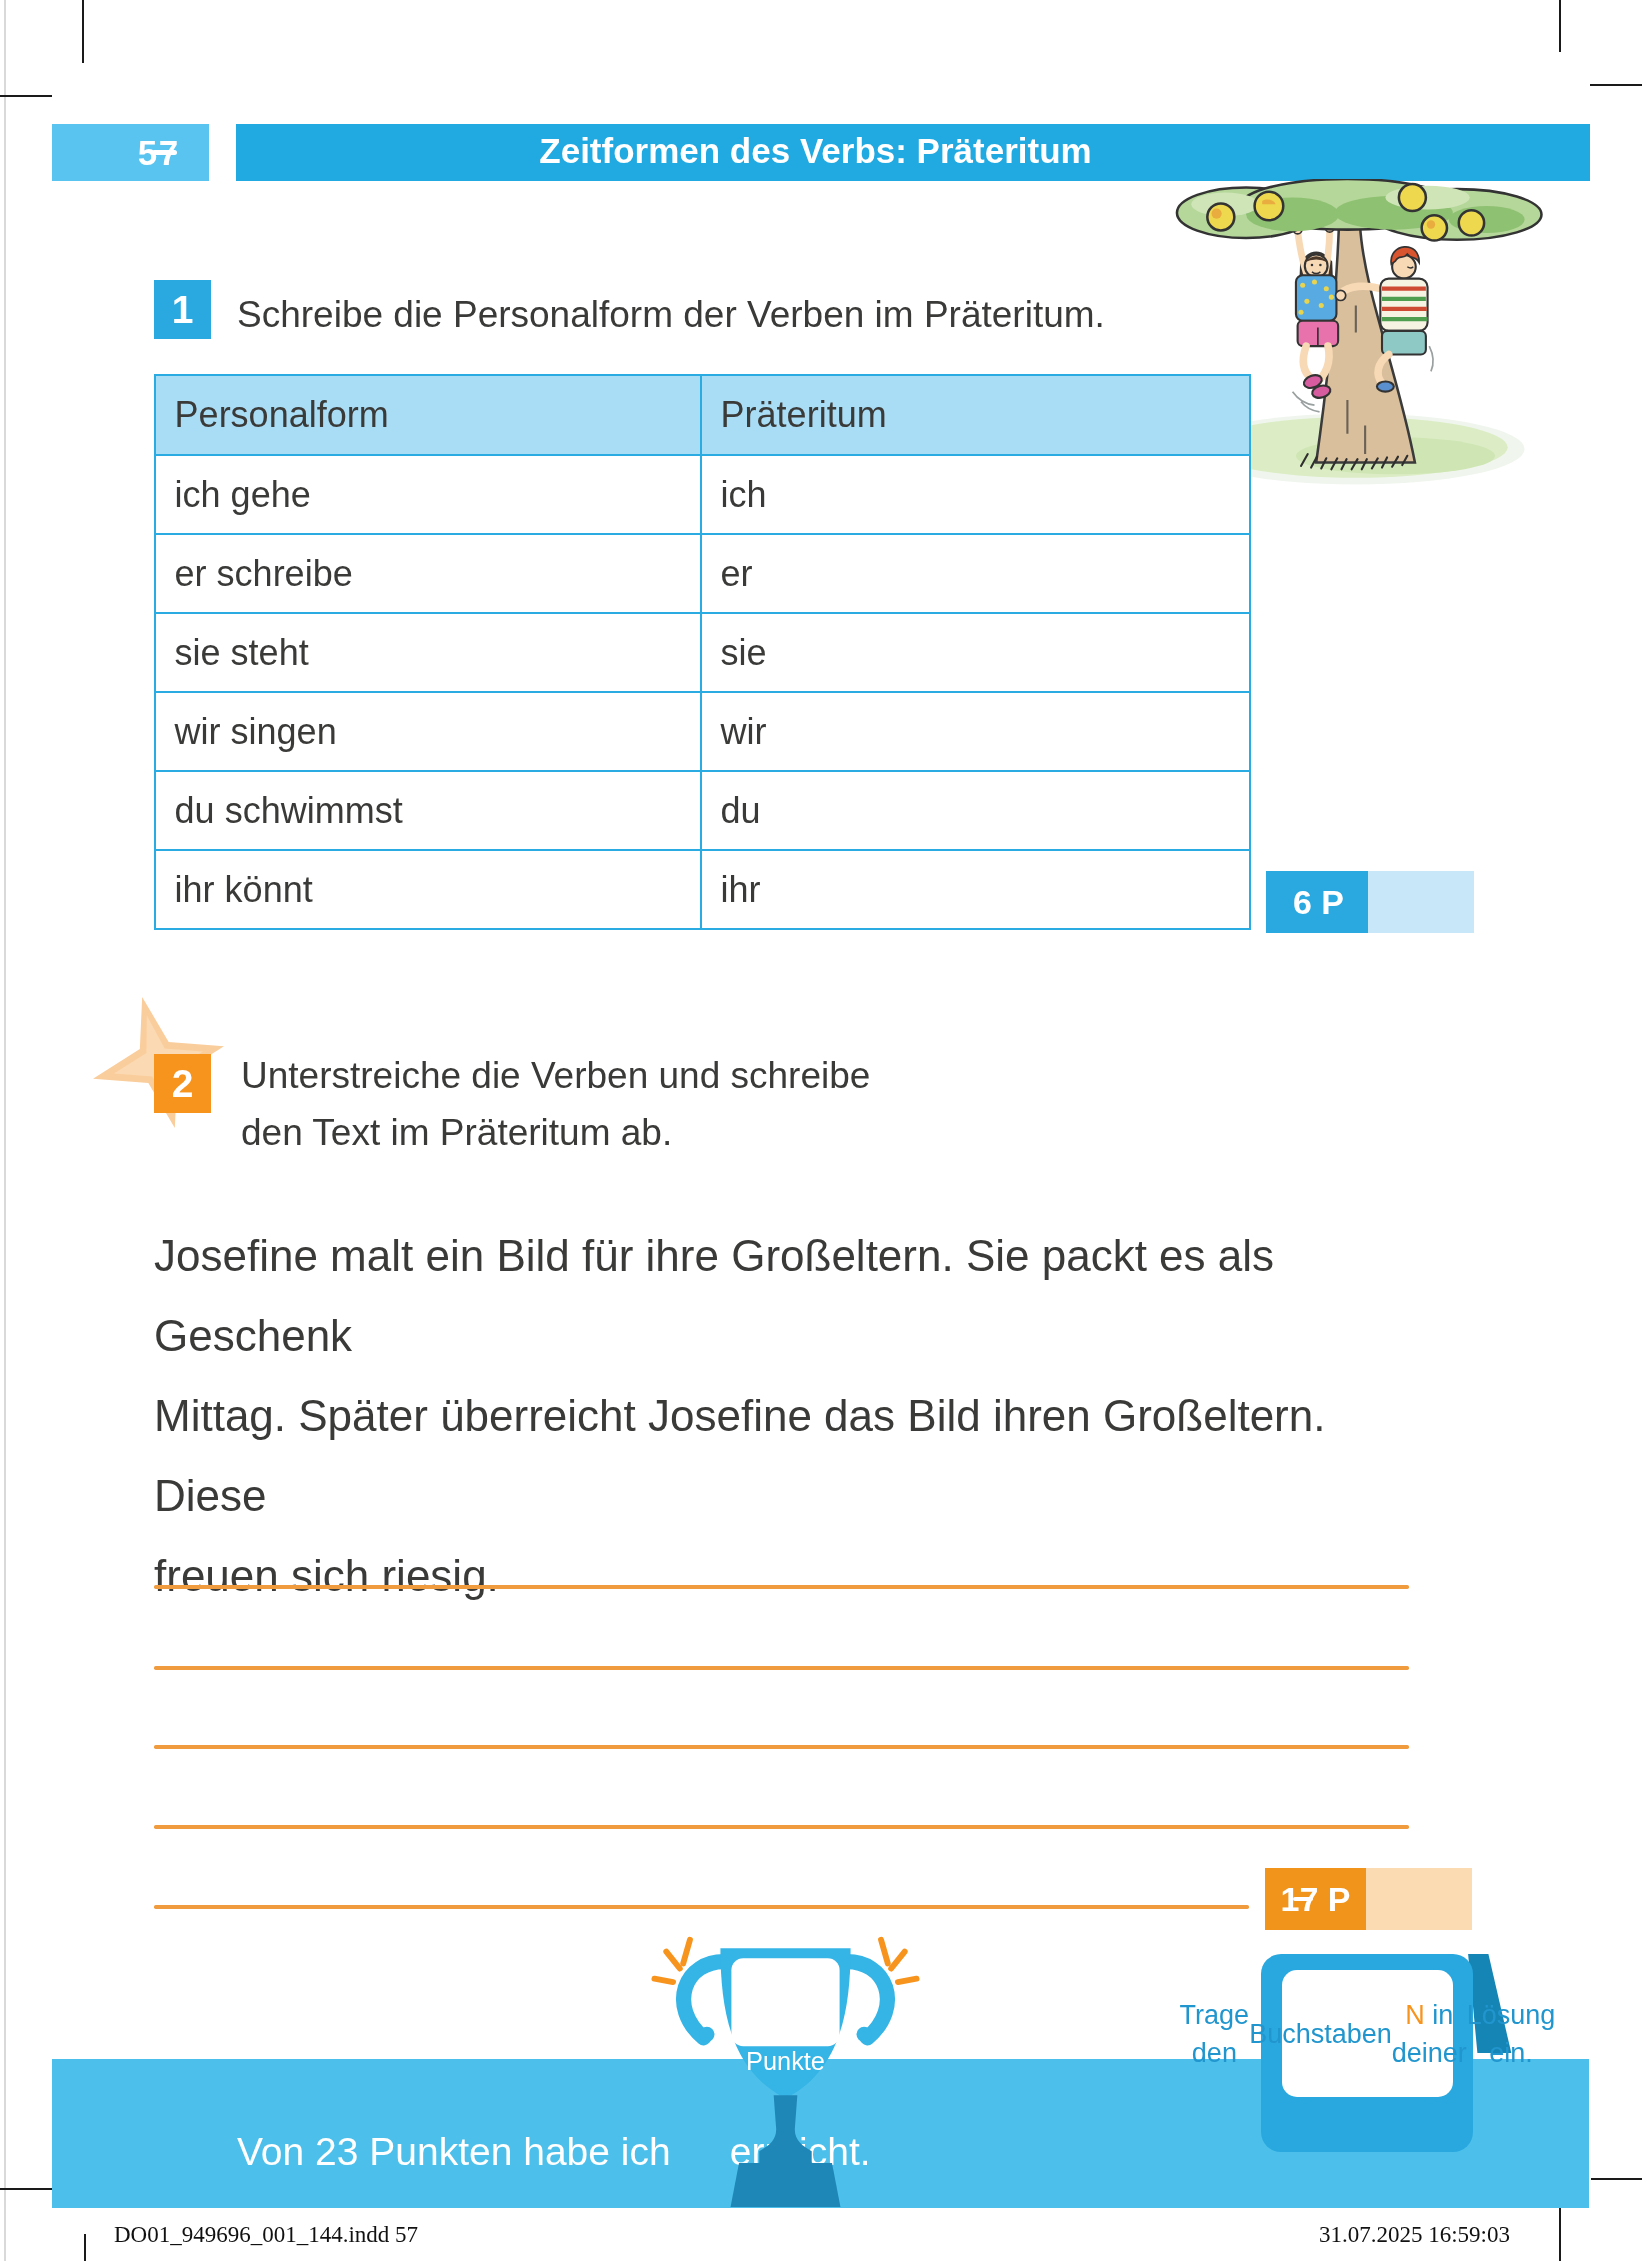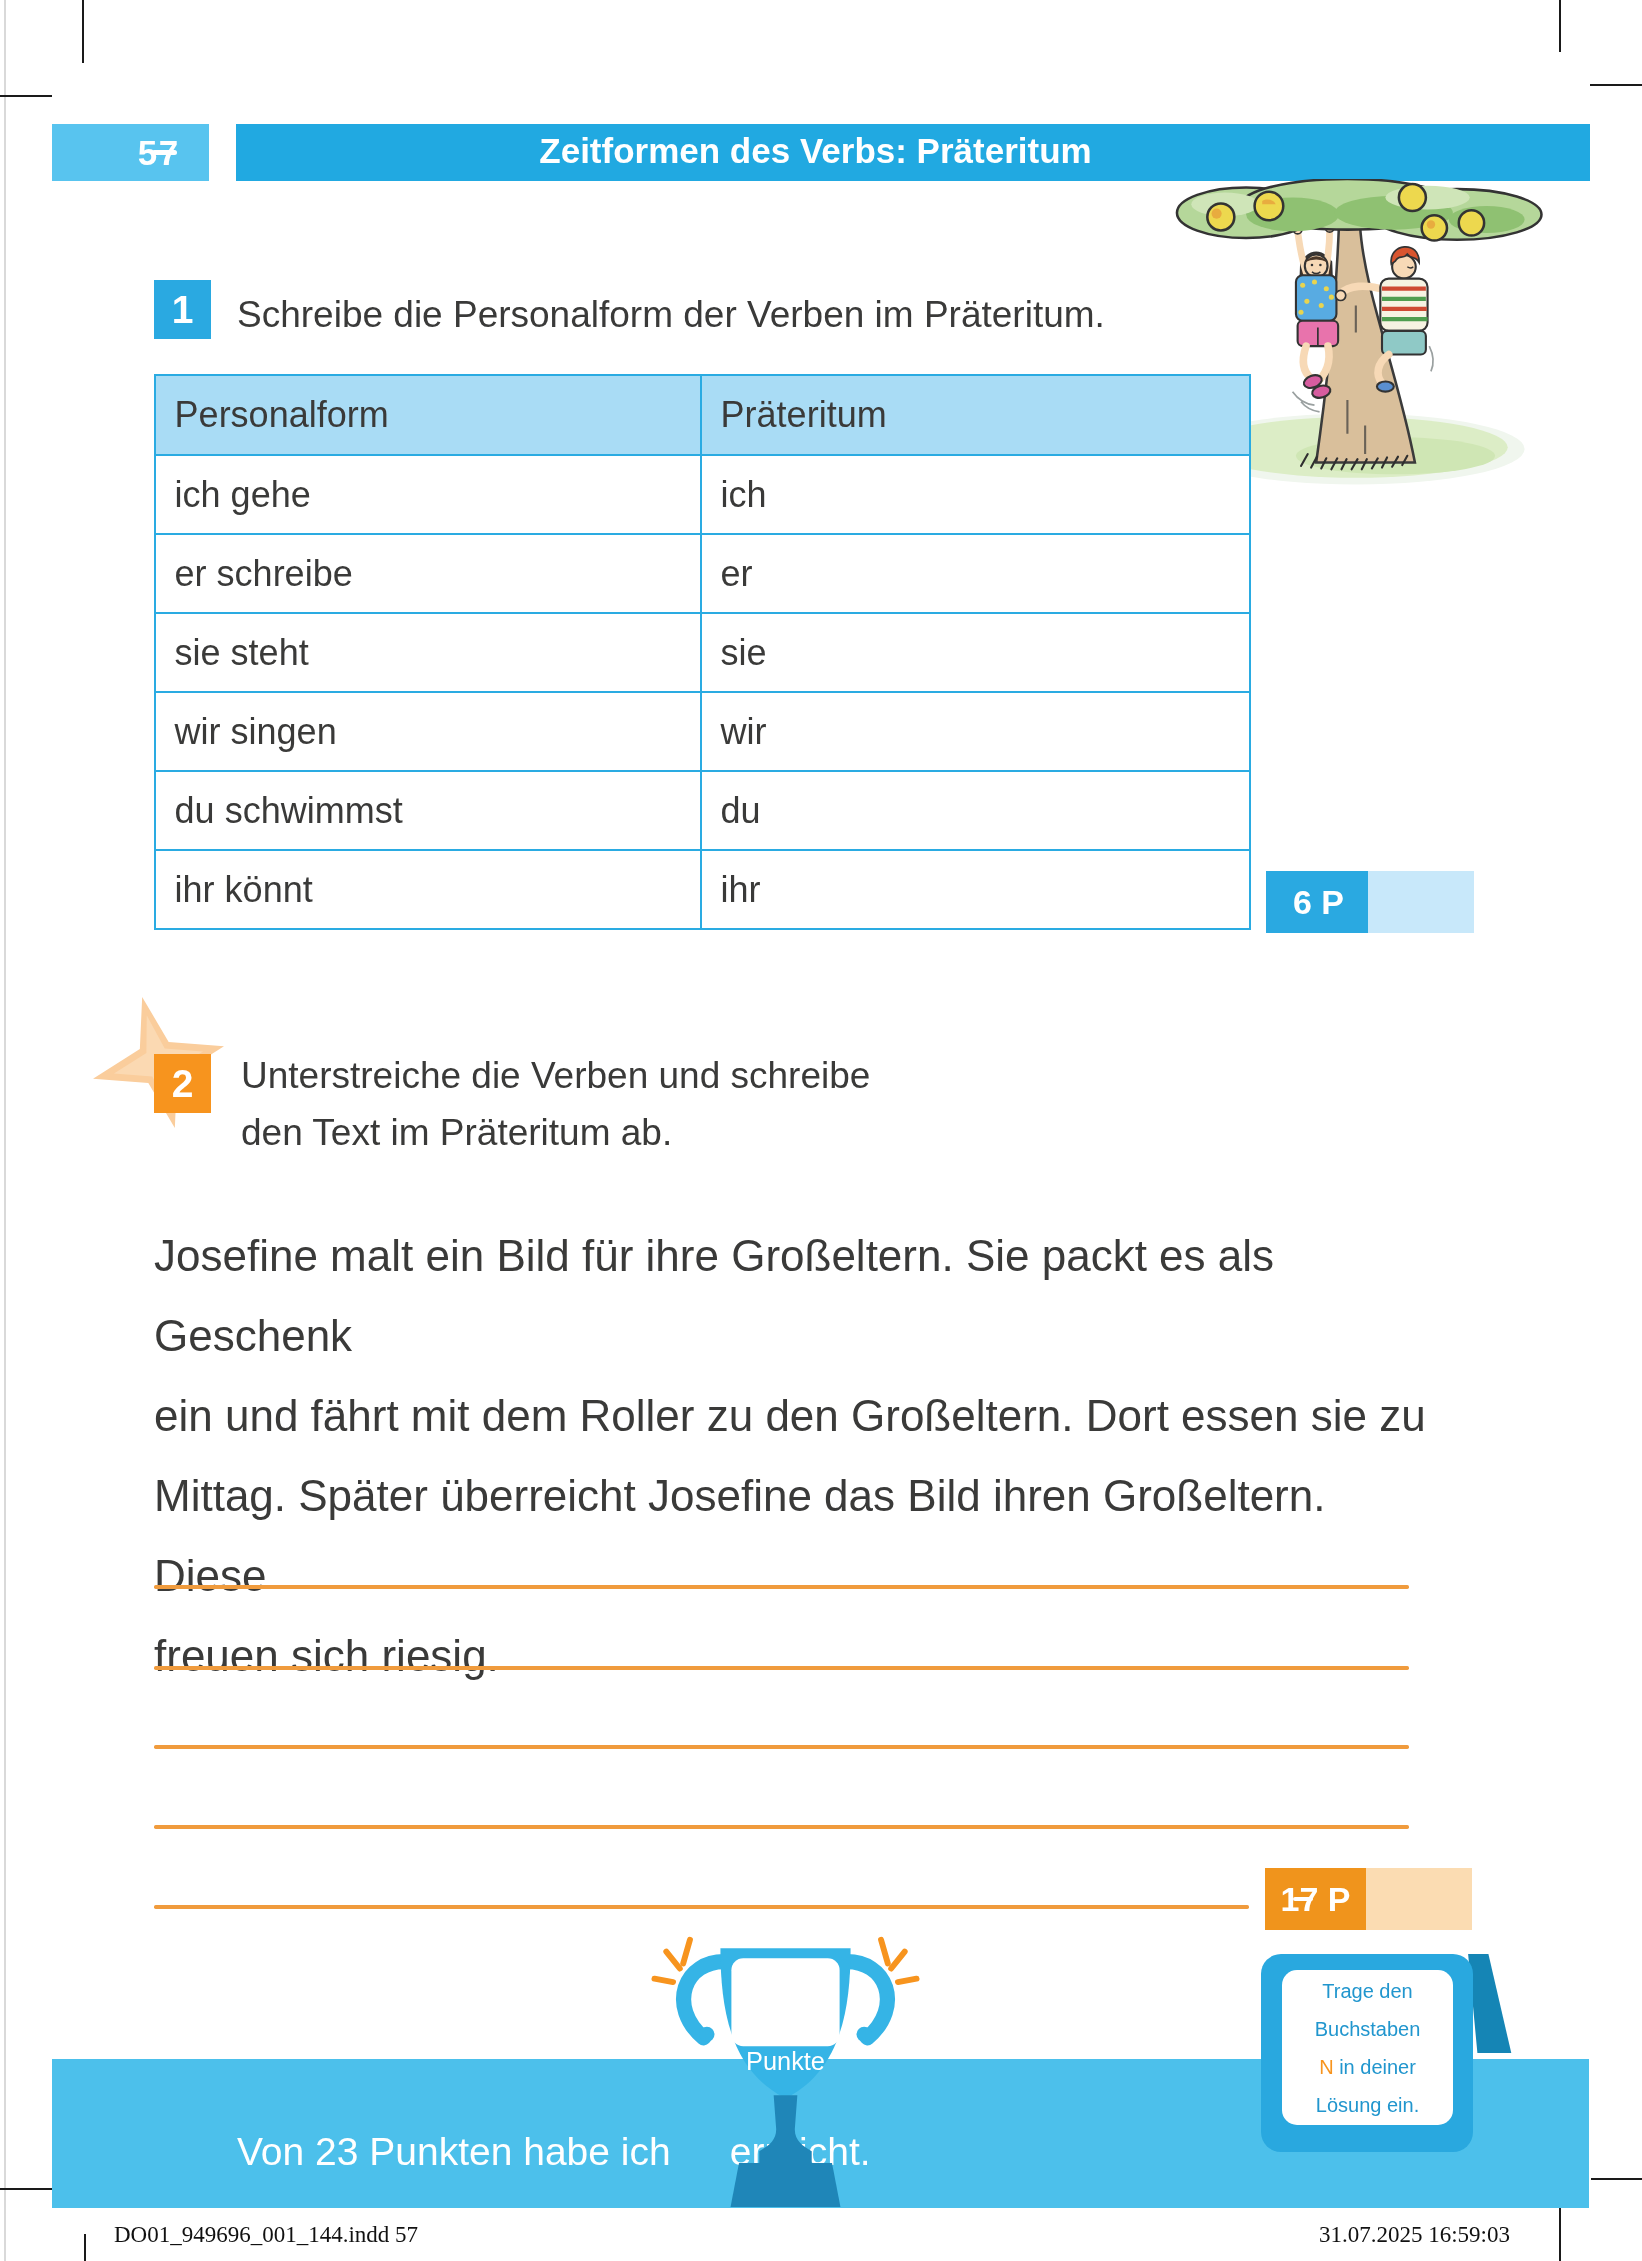--- a/index.html
+++ b/index.html
@@ -43,23 +43,23 @@
   .para{left:154px;top:1216px;width:1284px;line-height:80px;font-size:44px;}
   .wline{height:4.2px;background:#f09b3d;border-radius:1.7px;}
   
   .band{left:52px;top:2059px;width:1537px;height:149px;background:#4cc0eb;}
   .band-sentence{left:237px;top:2130px;color:#ffffff;font-size:39px;white-space:nowrap;}
   .band-sentence b{font-weight:normal;}
   .score-gap{display:inline-block;width:59px;}
   
   .note-flap{left:1468px;top:1954px;}
   .note-outer{left:1261px;top:1954px;width:212px;height:198px;background:#29a8df;border-radius:20px;}
-  .note-inner{left:1282px;top:1970px;width:171px;height:155px;background:#ffffff;border-radius:15px;
-    display:flex;flex-direction:column;align-items:center;justify-content:center;
-    font-size:20px;line-height:38px;color:#2196ce;text-align:center;}
+  .note-inner{left:1282px;top:1970px;width:171px;height:127px;background:#ffffff;border-radius:15px;
+    display:flex;flex-direction:row;align-items:center;justify-content:center;
+    font-size:27px;line-height:38px;color:#2196ce;text-align:center;}
   .note-inner .letter{color:#f7941e;}
   
   .slug{font-family:"Liberation Serif", serif;font-size:23px;color:#111111;}
 </style>
 </head>
 <body>
 
 <div id="page">
 
   <div class="abs scan-edge"></div>
@@ -218,21 +218,20 @@
   <div class="abs numbox orange" style="left:154px;top:1054px;">
     <span>2</span>
   </div>
   <div class="abs instr" style="left:241px;top:1047px;line-height:57px;">
     <div>Unterstreiche die Verben und schreibe</div>
     <div>den Text im Präteritum ab.</div>
   </div>
 
   <div class="abs para">
       <div>Josefine malt ein Bild für ihre Großeltern. Sie packt es als Geschenk</div>
-      <div>ein und fährt mit dem Roller zu den Großeltern. Dort essen sie zu</div>
       <div>Mittag. Später überreicht Josefine das Bild ihren Großeltern. Diese</div>
       <div>freuen sich riesig.</div>
     </div>
 
   <div>
       <div class="abs wline" style="left: 154px; top: 1585px; width: 1255px;"></div>
       <div class="abs wline" style="left: 154px; top: 1666px; width: 1255px;"></div>
       <div class="abs wline" style="left: 154px; top: 1745px; width: 1255px;"></div>
       <div class="abs wline" style="left: 154px; top: 1825px; width: 1255px;"></div>
       <div class="abs wline" style="left: 154px; top: 1905px; width: 1095px;"></div>

